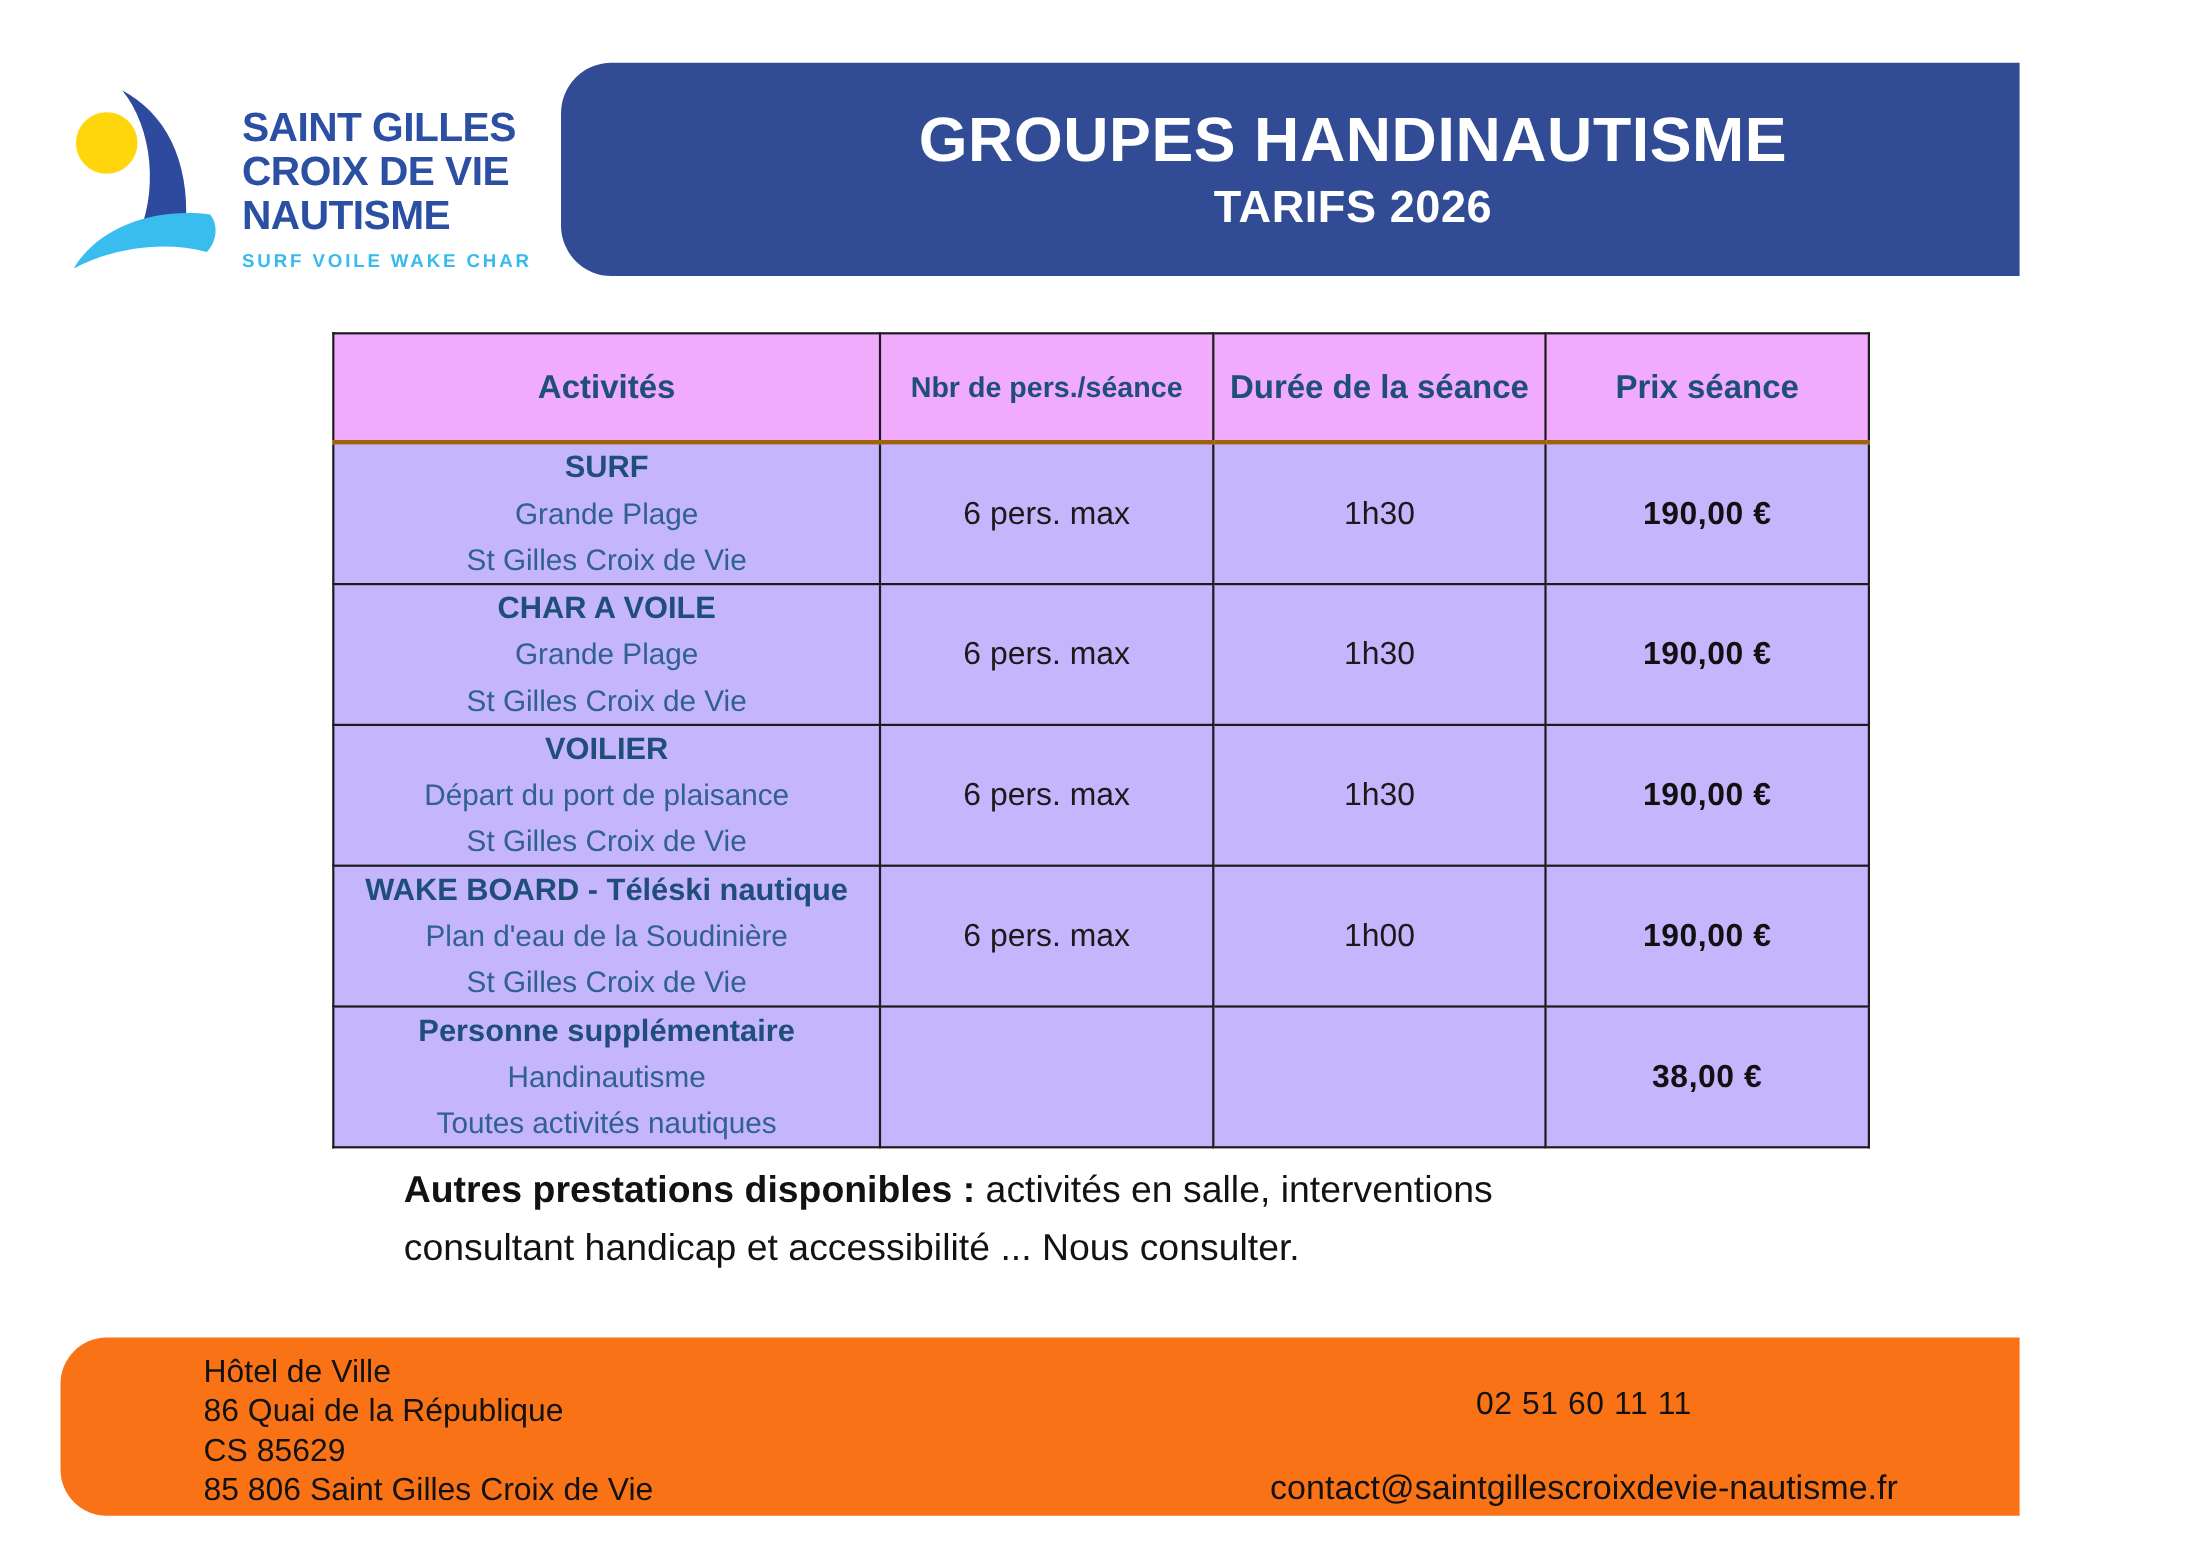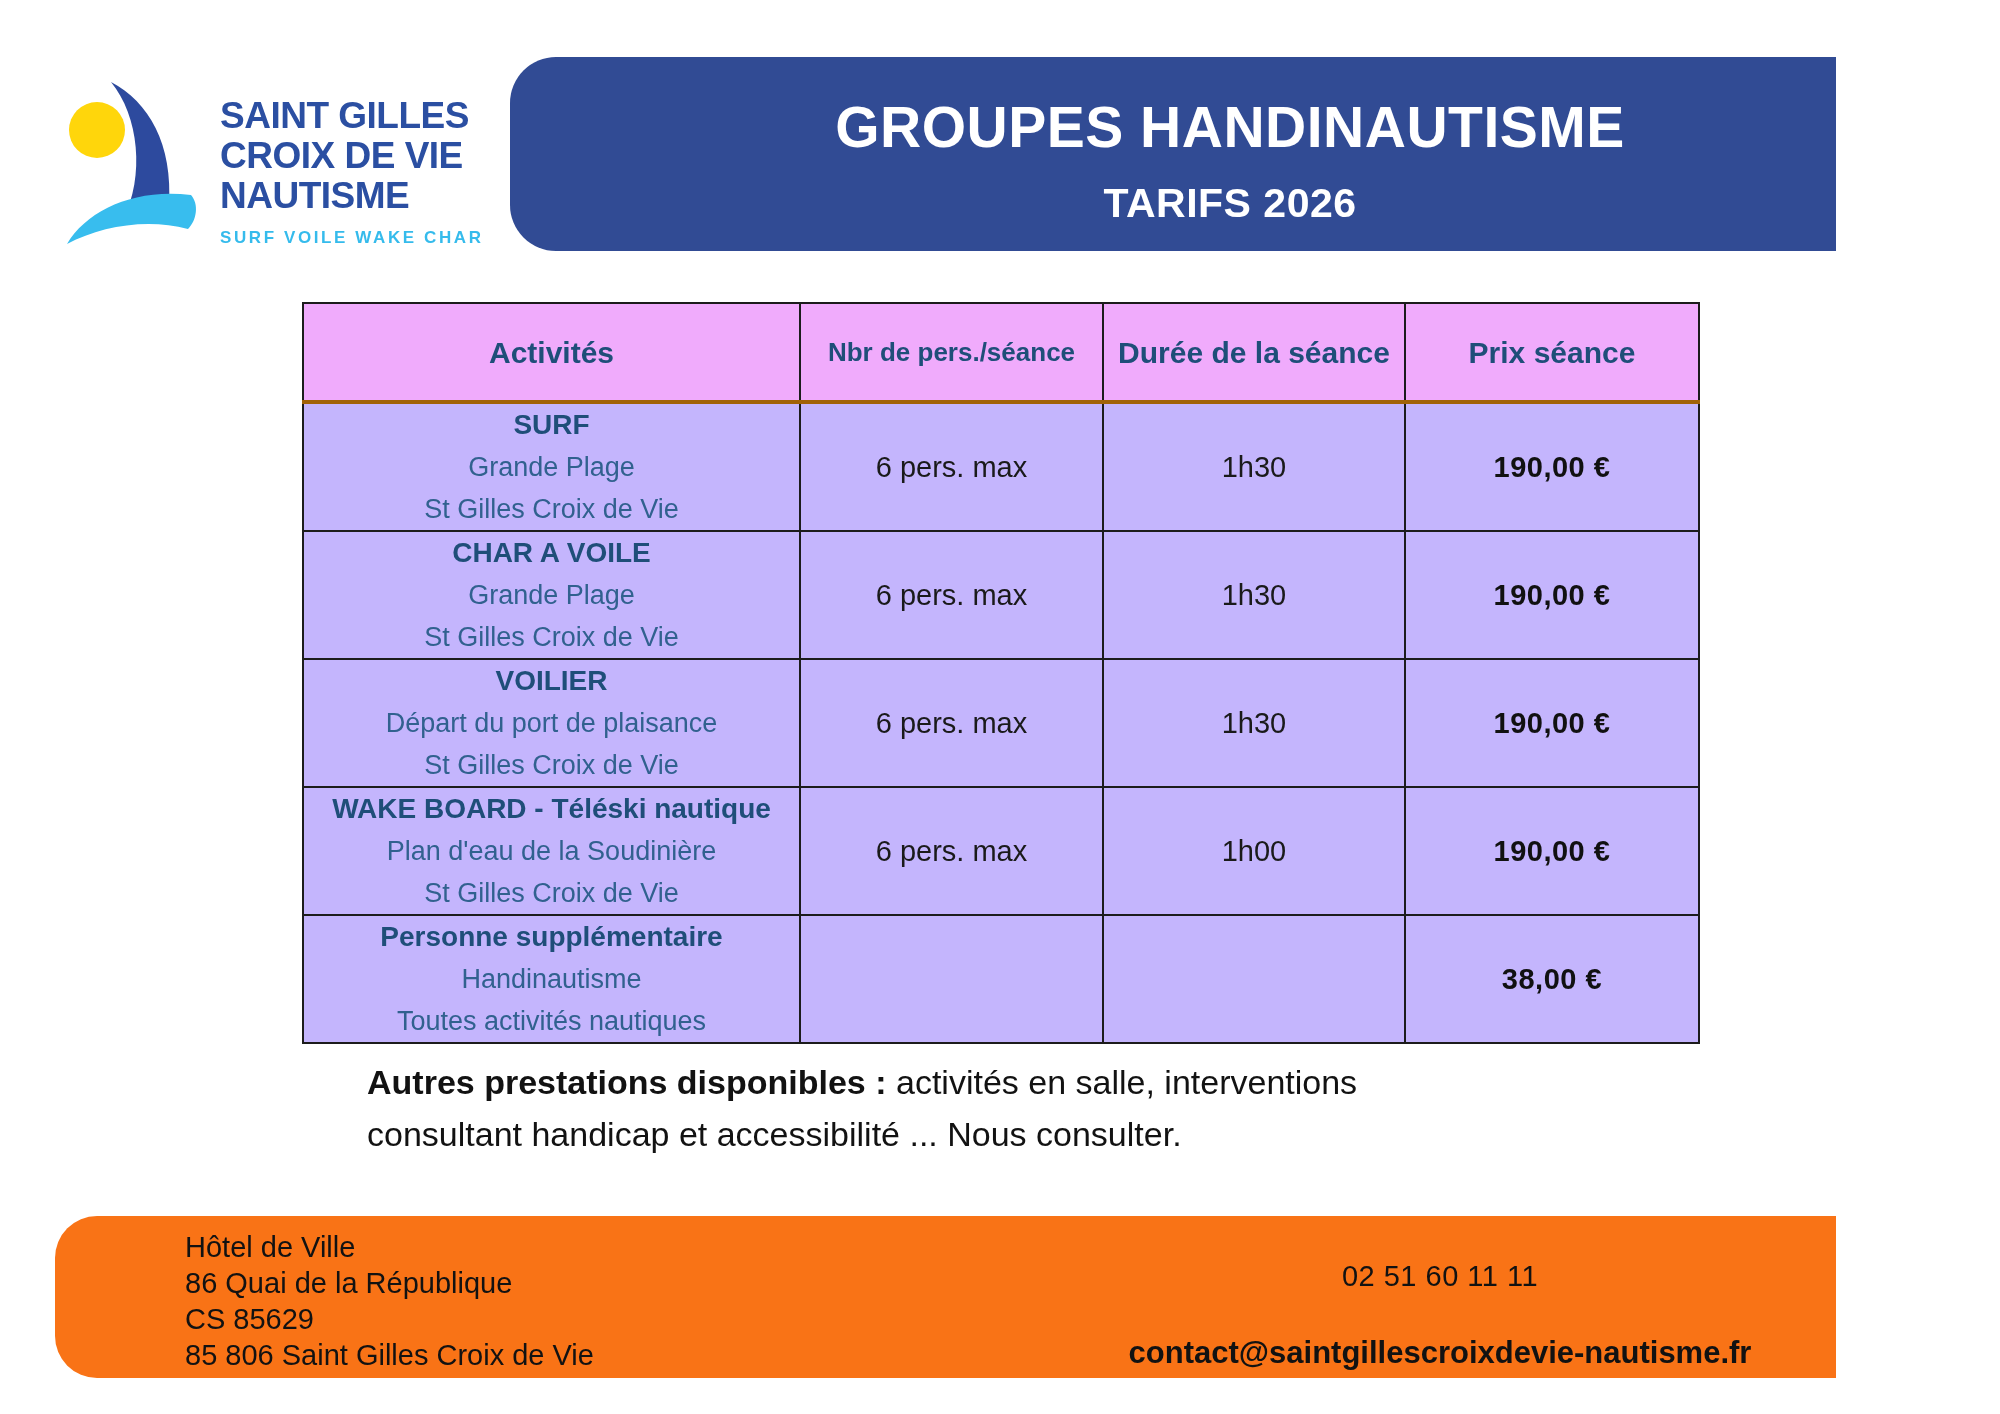--- a/index.html
+++ b/index.html
@@ -14,21 +14,21 @@
   .logo-text { margin-left:10px; padding-top:16px; }
   .logo-line { font-size:37px; font-weight:bold; color:#2b4fa2; line-height:40px; letter-spacing:-0.5px; }
   .logo-tagline { margin-top:12px; font-size:17px; font-weight:bold; color:#35bbec; letter-spacing:2.6px; }
 
   
   .banner {
     position:absolute; left:510px; top:57px; width:1440px; height:194px;
     background:#314b94; border-radius:46px; color:#ffffff; text-align:center;
   }
   .banner-title { padding-top:37px; font-size:57px; font-weight:bold; letter-spacing:0.5px; }
-  .banner-subtitle { margin-top:20px; font-size:41px; font-weight:bold; letter-spacing:0.5px; }
+  .banner-subtitle { margin-top:5px; font-size:41px; font-weight:bold; letter-spacing:0.5px; }
 
   
   .price-table {
     position:absolute; left:302px; top:302px;
     border-collapse:collapse; table-layout:fixed;
   }
   .price-table th, .price-table td {
     border:2px solid #1c1c1c; text-align:center; vertical-align:middle; padding:0;
   }
   .price-table thead th {
@@ -48,21 +48,21 @@
   .note .bold { font-weight:bold; }
 
   
   .footer {
     position:absolute; left:55px; top:1216px; width:1890px; height:162px;
     background:#f97316; border-radius:42px;
   }
   .footer-address { position:absolute; left:130px; top:13px; font-size:29px; line-height:36px; color:#121212; }
   .footer-contact { position:absolute; left:880px; top:44px; width:1010px; text-align:center; color:#121212; }
   .footer-phone { font-size:29px; letter-spacing:0.5px; }
-  .footer-email { margin-top:42px; font-size:31px;font-weight:bold; }
+  .footer-email { margin-top:42px; font-size:31px; }
 </style>
 </head>
 <body>
 
 <div class="page">
 
   <div class="logo">
     <svg class="logo-mark" viewBox="0 0 150 168" aria-hidden="true">
       <circle cx="38" cy="50" r="28" fill="#ffd60b"></circle>
       <path d="M52,2 C90,22 114,64 110,126 C98,134 80,139 64,140 C86,96 80,36 52,2 Z" fill="#2d4a9e"></path>

